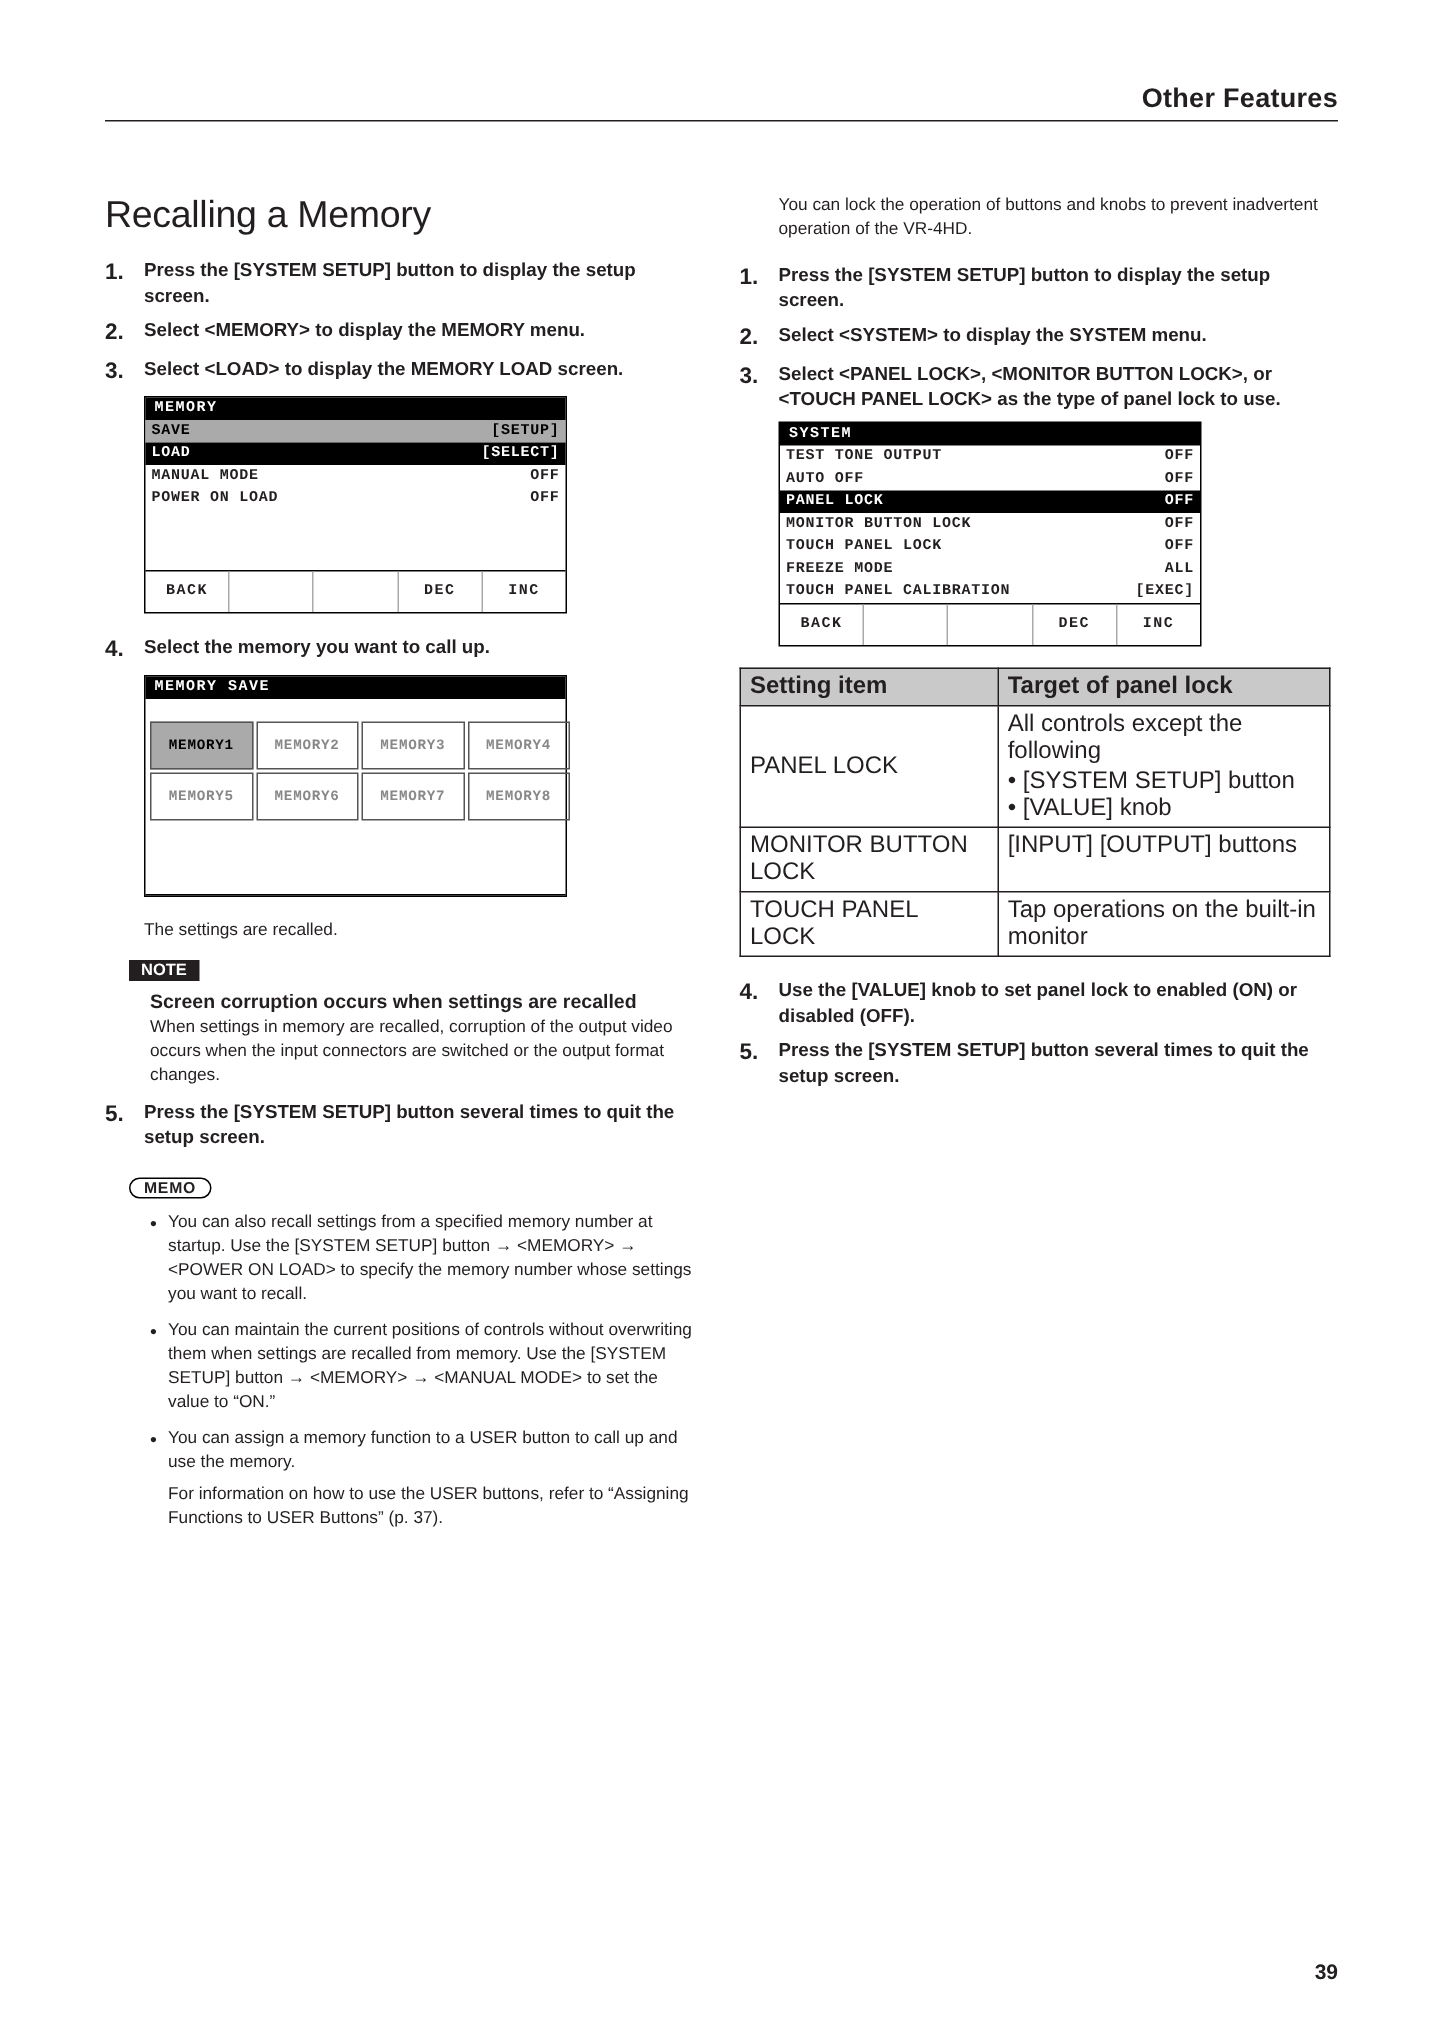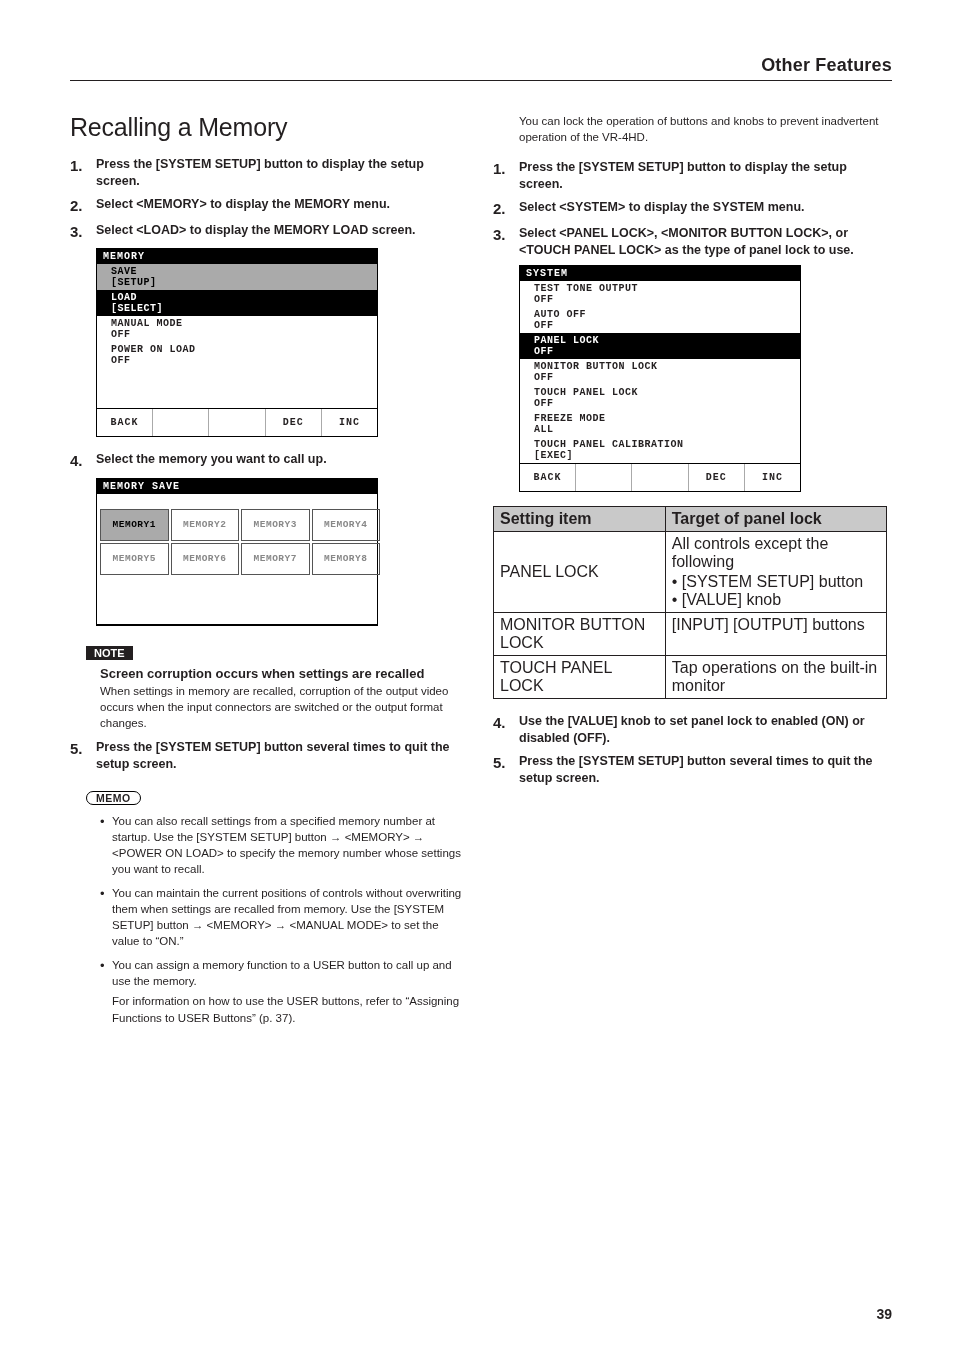--- a/index.html
+++ b/index.html
@@ -1,36 +1,36 @@
 <!DOCTYPE html>
 <html><head>
 <meta charset="utf-8">
 <style>
   * { box-sizing: border-box; margin: 0; padding: 0; }
   html, body { width: 954px; height: 1350px; font-family: "Myriad Pro", "Segoe UI", Arial, sans-serif; color: #231f20; background: #fff; }
   .page { padding: 55px 62px 30px 70px; position: relative; height: 100%; }
   .header-title { text-align: right; font-size: 18px; font-weight: 600; color: #231f20; letter-spacing: 0.2px; }
   .rule { border: none; border-top: 1px solid #231f20; margin-top: 4px; }
-  .columns { display: flex; gap: 24px; margin-top: 32px; }
+  .columns { display: flex; gap: 24px; margin-top: 48px; }
   .col { flex: 1; min-width: 0; }
   h1.section { font-size: 25px; font-weight: 400; color: #231f20; margin-bottom: 14px; letter-spacing: -0.2px; }
   .section-rev { background: #3a3a3a; color: #fff; padding: 8px 12px 10px 12px; margin-bottom: 10px; }
   .section-rev h1 { font-size: 25px; font-weight: 400; line-height: 1.15; letter-spacing: -0.2px; }
   ol.steps { list-style: none; counter-reset: st; }
   ol.steps > li { counter-increment: st; display: flex; gap: 8px; margin-bottom: 6px; font-size: 12.5px; font-weight: 700; line-height: 1.35; }
   ol.steps > li::before { content: counter(st) "."; font-size: 15px; font-weight: 700; min-width: 18px; }
   ol.steps > li .body { flex: 1; }
   ol.steps > li .body .inst { font-weight: 700; }
   .para { font-size: 11.5px; font-weight: 400; line-height: 1.4; margin: 6px 0 6px 26px; }
   .intro { font-size: 11.5px; line-height: 1.4; margin: 0 0 14px 26px; }
 
   .device-screen { width: 282px; border: 1px solid #000; margin: 6px 0 14px 26px; font-family: "Courier New", monospace; font-weight: bold; }
   .ds-title { background: #000; color: #fff; font-size: 10px; padding: 2px 6px; letter-spacing: 1px; }
   .ds-body { padding: 4px; border-bottom: 1px solid #000; font-size: 10px; }
-  .ds-row { display: flex; justify-content: space-between; padding: 2px 14px; letter-spacing: 0.5px; flex-direction: column; }
+  .ds-row { display: flex; justify-content: space-between; padding: 2px 4px; letter-spacing: 0.5px; }
   .ds-row.sel-row1 { background: #aaa; color: #000; }
   .ds-row.sel-row2 { background: #000; color: #fff; }
   .ds-footer { display: flex; font-size: 10px; }
   .ds-footer .seg { flex: 1; text-align: center; padding: 8px 0; border-right: 1px solid #aaa; letter-spacing: 1px; }
   .ds-footer .seg.empty { color: transparent; }
   .ds-footer .seg:last-child { border-right: none; }
   .ds-extra-space { height: 40px; }
 
   .mem-grid { width: 282px; margin: 2px 0 0 -2px; }
   .mem-row { display: flex; height: 34px; }
@@ -130,20 +130,21 @@
               <div class="mem-cell">MEMORY5</div>
               <div class="mem-cell">MEMORY6</div>
               <div class="mem-cell">MEMORY7</div>
               <div class="mem-cell">MEMORY8</div>
             </div>
           </div>
           <div class="mem-bottom-pad"></div>
         </div>
       </div>
 
+      <div class="para">The settings are recalled.</div>
 
       <div class="note-badge">NOTE</div>
       <div class="sub-title">Screen corruption occurs when settings are recalled</div>
       <div class="sub-body">When settings in memory are recalled, corruption of the output video occurs when the input connectors are switched or the output format changes.</div>
 
       <ol class="steps" style="counter-reset: st 4;">
         <li>
             <div class="body"><span class="inst">Press the [SYSTEM SETUP] button several times to quit the setup screen.</span></div>
           </li>
       </ol>

